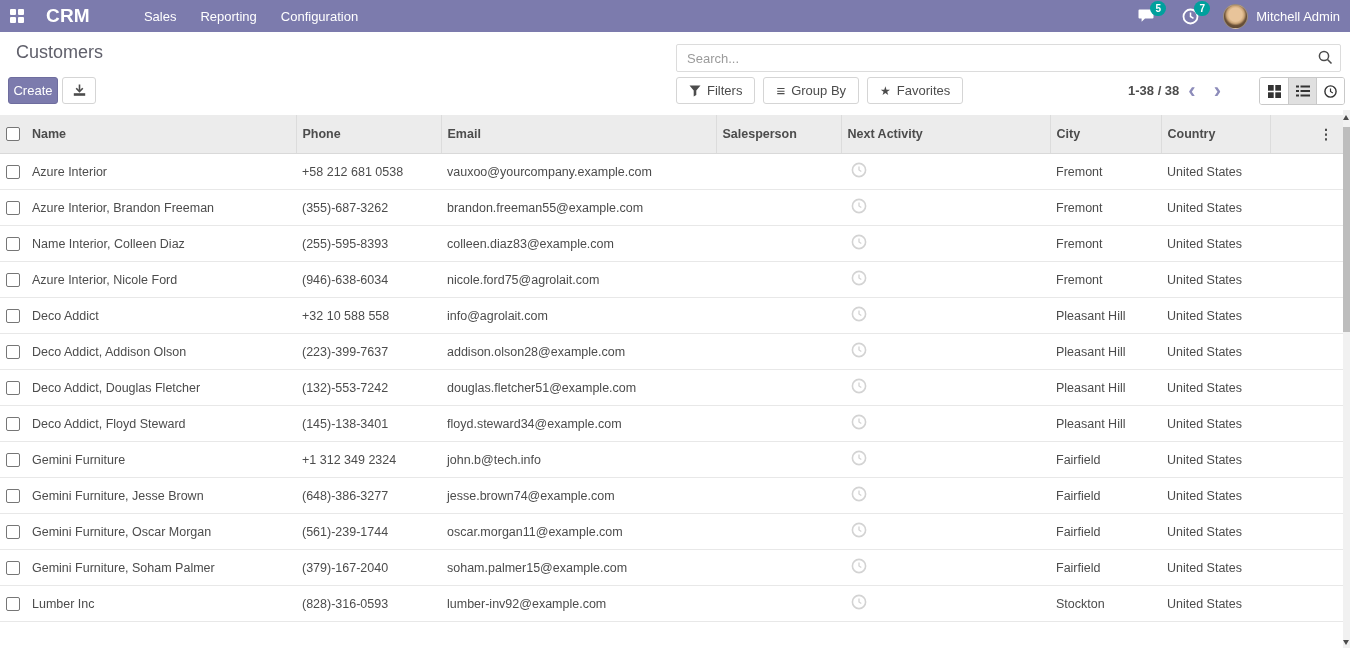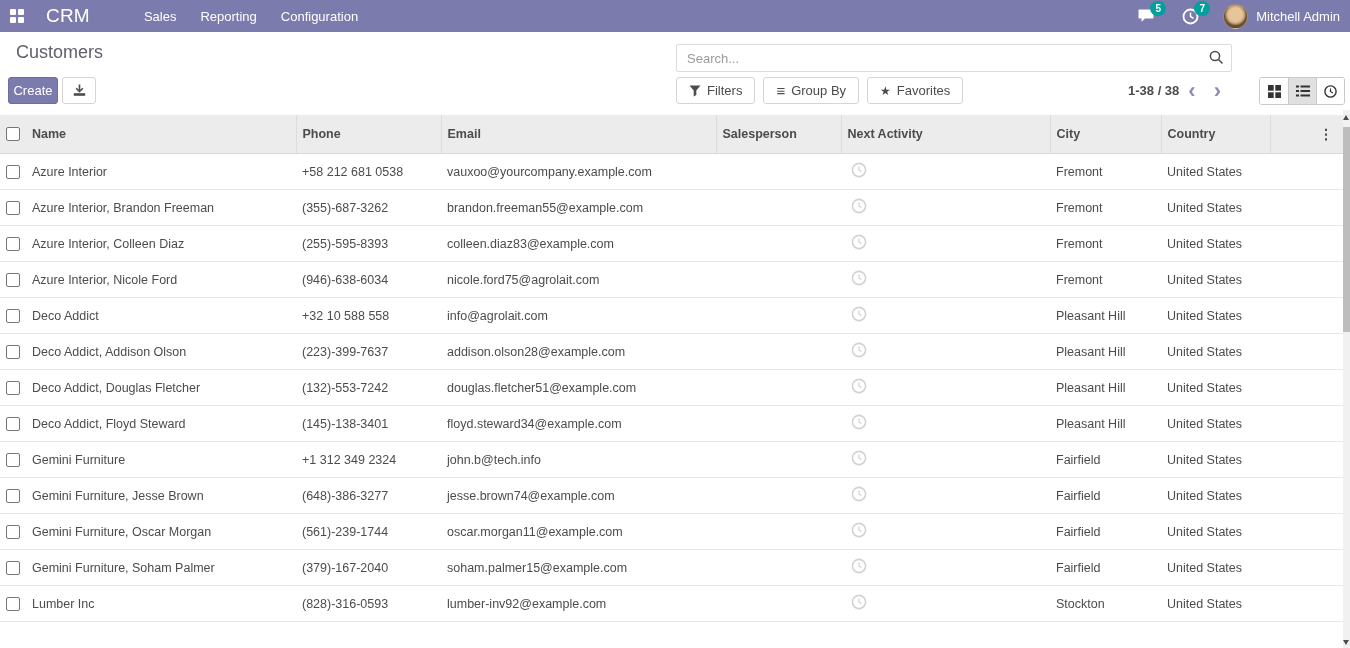--- a/index.html
+++ b/index.html
@@ -6,21 +6,21 @@
   html,body { background:#fff; }
   body { font-family:"Liberation Sans", sans-serif; color:#4c4c4c; }
   .screen { position:relative; width:1350px; height:648px; overflow:hidden; background:#fff; }
 
   
   .navbar { position:absolute; top:0; left:0; width:1350px; height:32px; background:#7C7BAD;
             display:flex; align-items:center; color:#fff; }
   .apps-btn { width:34px; height:32px; display:flex; align-items:center; justify-content:center; cursor:pointer; }
   .apps-grid { display:grid; grid-template-columns:6px 6px; grid-template-rows:6px 6px; gap:2px; }
   .apps-grid span { background:#fff; border-radius:1px; }
-  .brand { font-size:19px; font-weight:normal; margin:0 14px 0 12px; letter-spacing:.2px; }
+  .brand { font-size:19px; font-weight:bold; margin:0 14px 0 12px; letter-spacing:.2px; }
   .menu { display:flex; align-items:center; margin-left:28px; }
   .menu-item { font-size:13px; padding:0 12px; height:32px; display:flex; align-items:center; cursor:pointer; }
   .nav-right { margin-left:auto; display:flex; align-items:center; padding-right:10px; }
   .systray-icon { position:relative; width:22px; height:22px; margin-right:22px; cursor:pointer;
                   display:flex; align-items:center; justify-content:center; }
   .badge { position:absolute; top:-4px; right:-9px; min-width:16px; height:15px; padding:0 4px;
            background:#00A09D; color:#fff; border-radius:9px; font-size:10px; line-height:15px;
            text-align:center; font-weight:bold; }
   .avatar { width:25px; height:25px; border-radius:50%; margin-right:8px;
             background:radial-gradient(circle at 50% 42%, #e8c49a 0 38%, #caa477 50%, #6b5138 62%, #4a3a2c 100%);
@@ -29,21 +29,21 @@
 
   
   .control-panel { position:absolute; top:32px; left:0; width:1350px; height:83px; background:#fff; }
   .page-title { position:absolute; left:16px; top:10px; font-size:18px; color:#60606b; }
   .btn { font-family:inherit; font-size:13px; border:1px solid #d5d5d5; background:#fff; color:#4c4c4c;
          border-radius:3px; height:27px; display:inline-flex; align-items:center; justify-content:center;
          cursor:pointer; padding:0 12px; }
   .btn-primary { background:#7C7BAD; border-color:#6e6d9e; color:#fff; }
   .create-btn { position:absolute; left:8px; top:45px; width:50px; }
   .export-btn { position:absolute; left:62px; top:45px; width:34px; padding:0; }
-  .search-wrap { position:absolute; left:676px; top:12px; width:556px; height:28px; }
+  .search-wrap { position:absolute; left:676px; top:12px; width:665px; height:28px; }
   .search-input { width:100%; height:100%; border:1px solid #dcdcdc; border-radius:2px; padding:0 30px 0 10px;
                   font-family:inherit; font-size:13px; color:#4c4c4c; outline:none; }
   .search-input::placeholder { color:#9b9b9b; }
   .search-icon { position:absolute; right:8px; top:6px; }
   .filter-group { position:absolute; left:676px; top:45px; display:flex; gap:8px; }
   .btn .bicon { margin-right:6px; display:inline-flex; align-items:center; }
   .star-glyph { font-size:12px; margin-right:6px; }
   .gb-glyph { font-size:15px; margin-right:6px; line-height:1; }
   .pager { position:absolute; left:1128px; top:45px; height:27px; display:flex; align-items:center;font-weight:bold; }
   .pager-text { font-size:13px; color:#4c4c4c; }
@@ -247,21 +247,21 @@
             <path d="M8 4.4V8l2.3 1.5" fill="none" stroke="#d3d3d3" stroke-width="1.3"></path>
           </svg>
         </span>
       </td>
       <td>Fremont</td>
       <td>United States</td>
       <td></td>
     </tr>
           <tr>
       <td class="cb-cell"><input type="checkbox" style=""></td>
-      <td>Azure Interior, Colleen Diaz</td>
+      <td>Name Interior, Colleen Diaz</td>
       <td>(255)-595-8393</td>
       <td>colleen.diaz83@example.com</td>
       <td></td>
       <td>
         <span class="clock-wrap">
           <svg width="16" height="16" viewBox="0 0 16 16">
             <circle cx="8" cy="8" r="6.6" fill="none" stroke="#d3d3d3" stroke-width="1.6"></circle>
             <path d="M8 4.4V8l2.3 1.5" fill="none" stroke="#d3d3d3" stroke-width="1.3"></path>
           </svg>
         </span>

